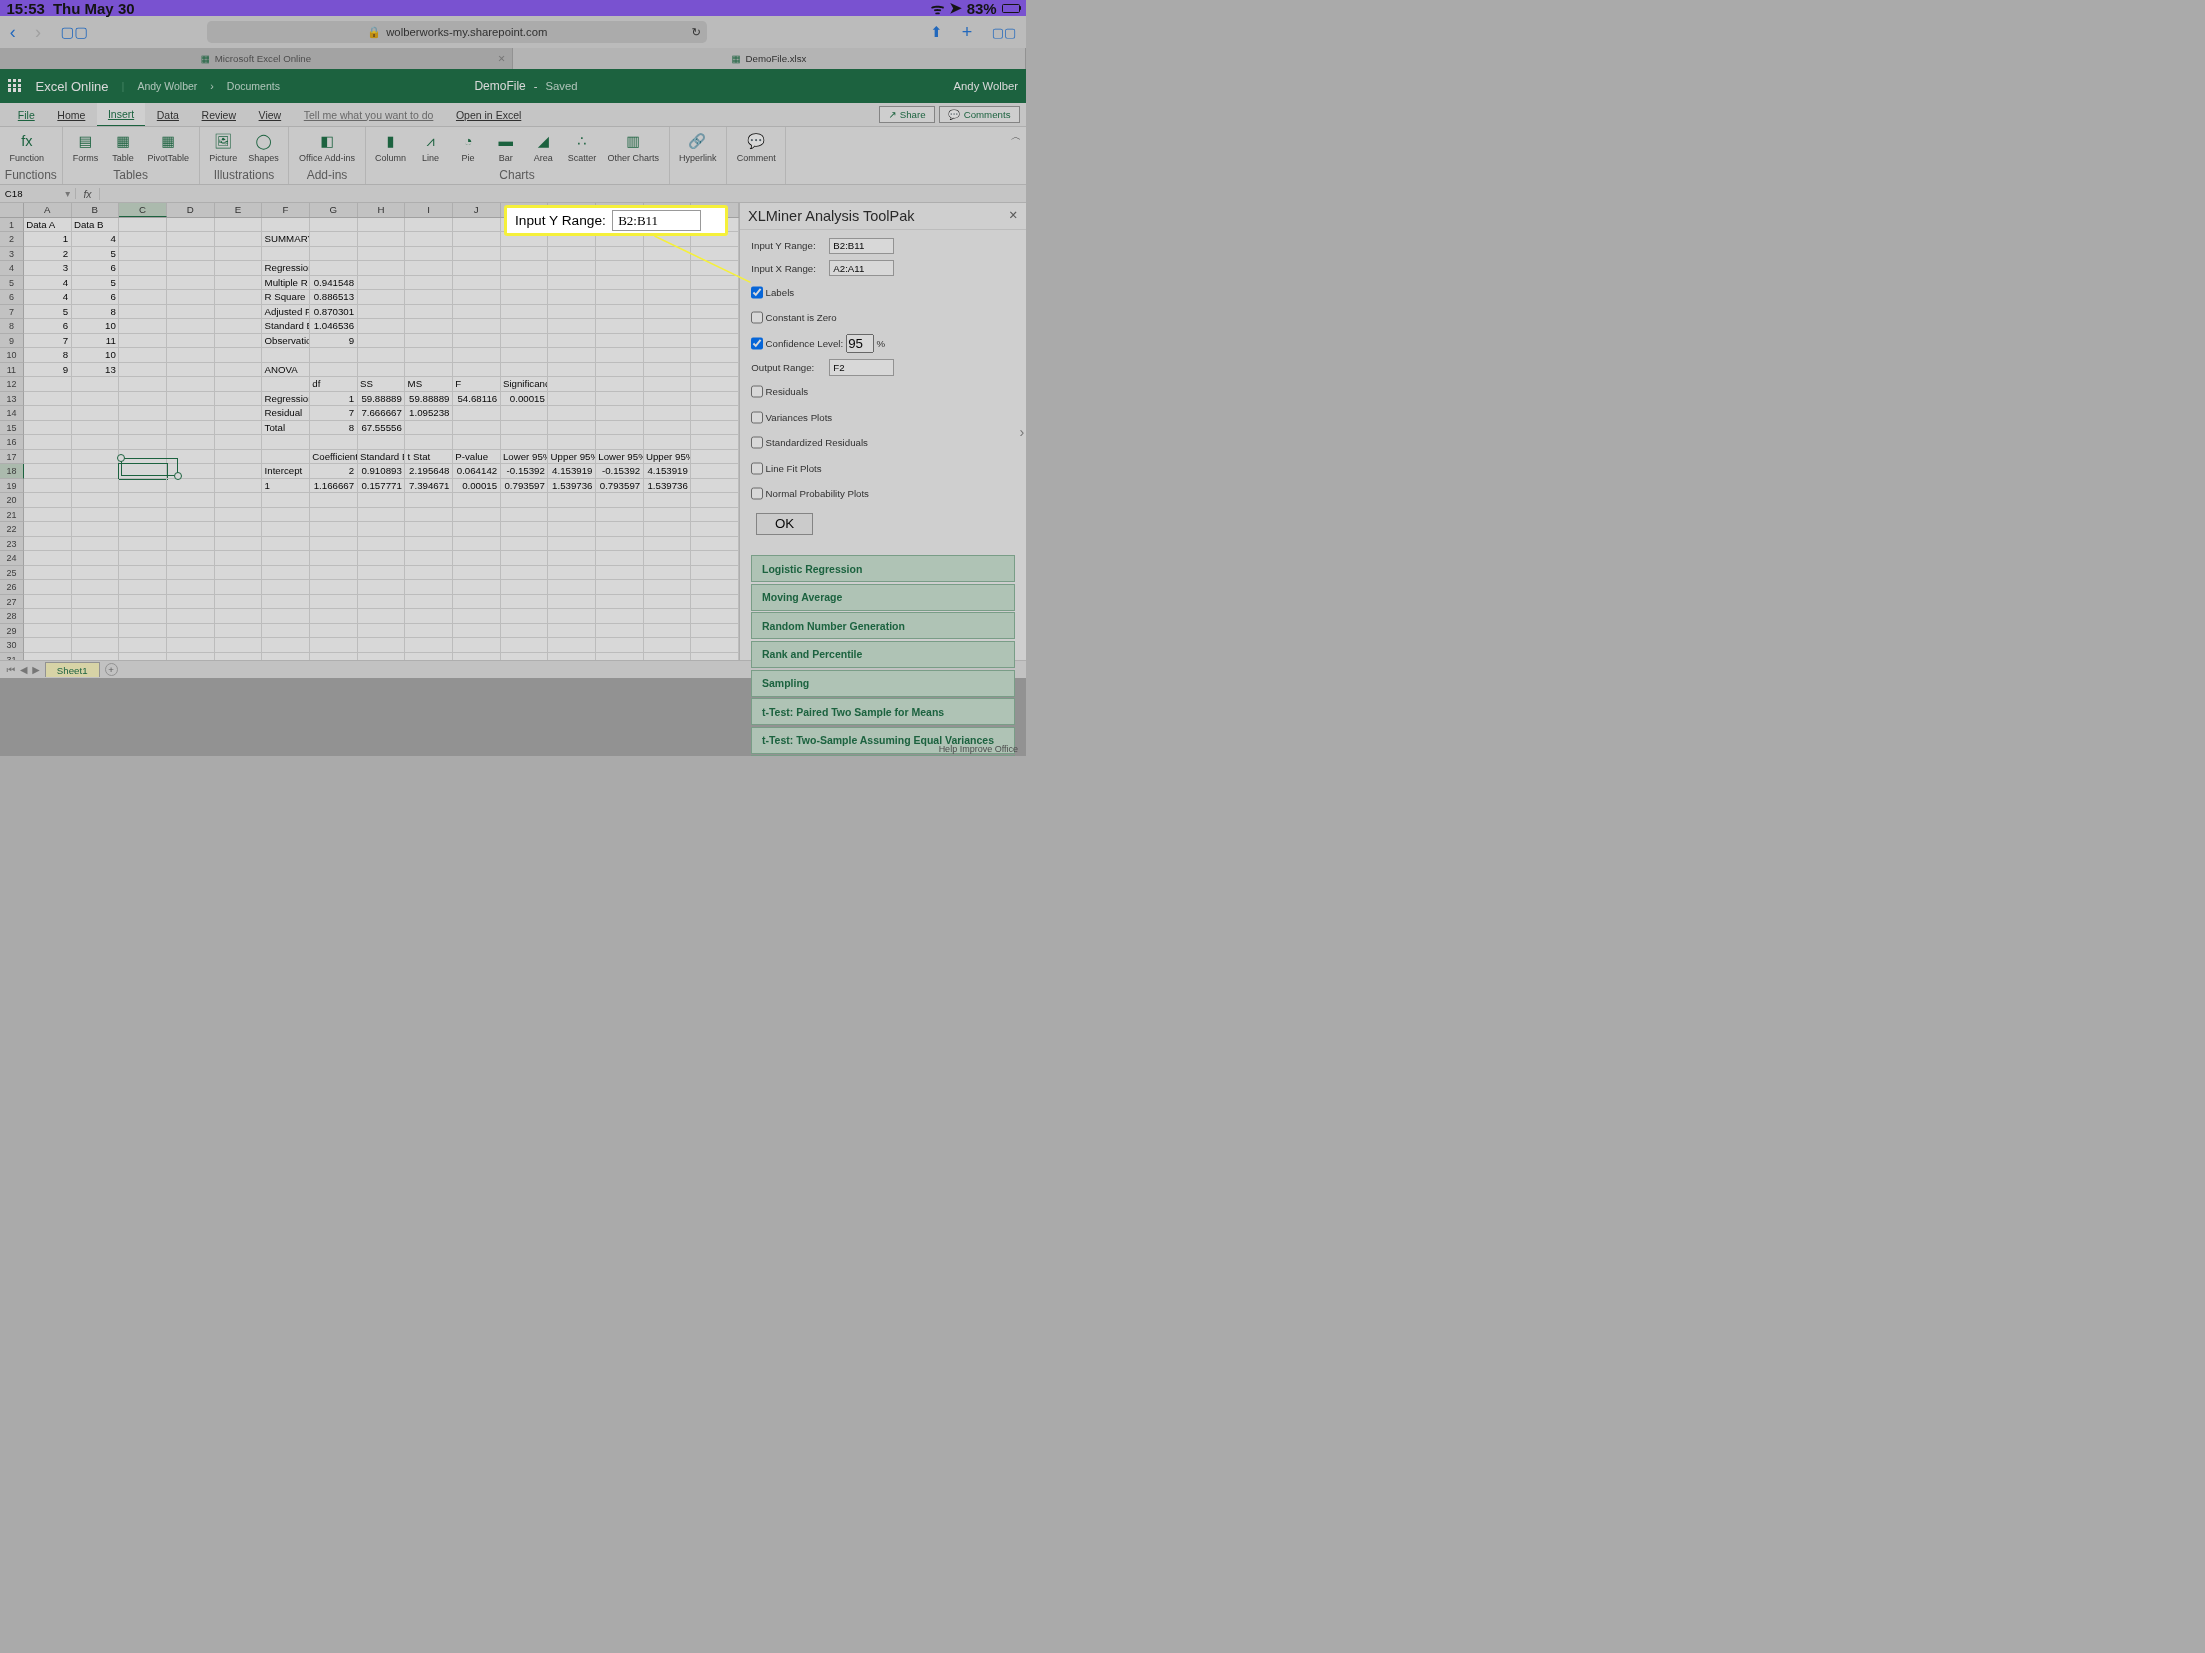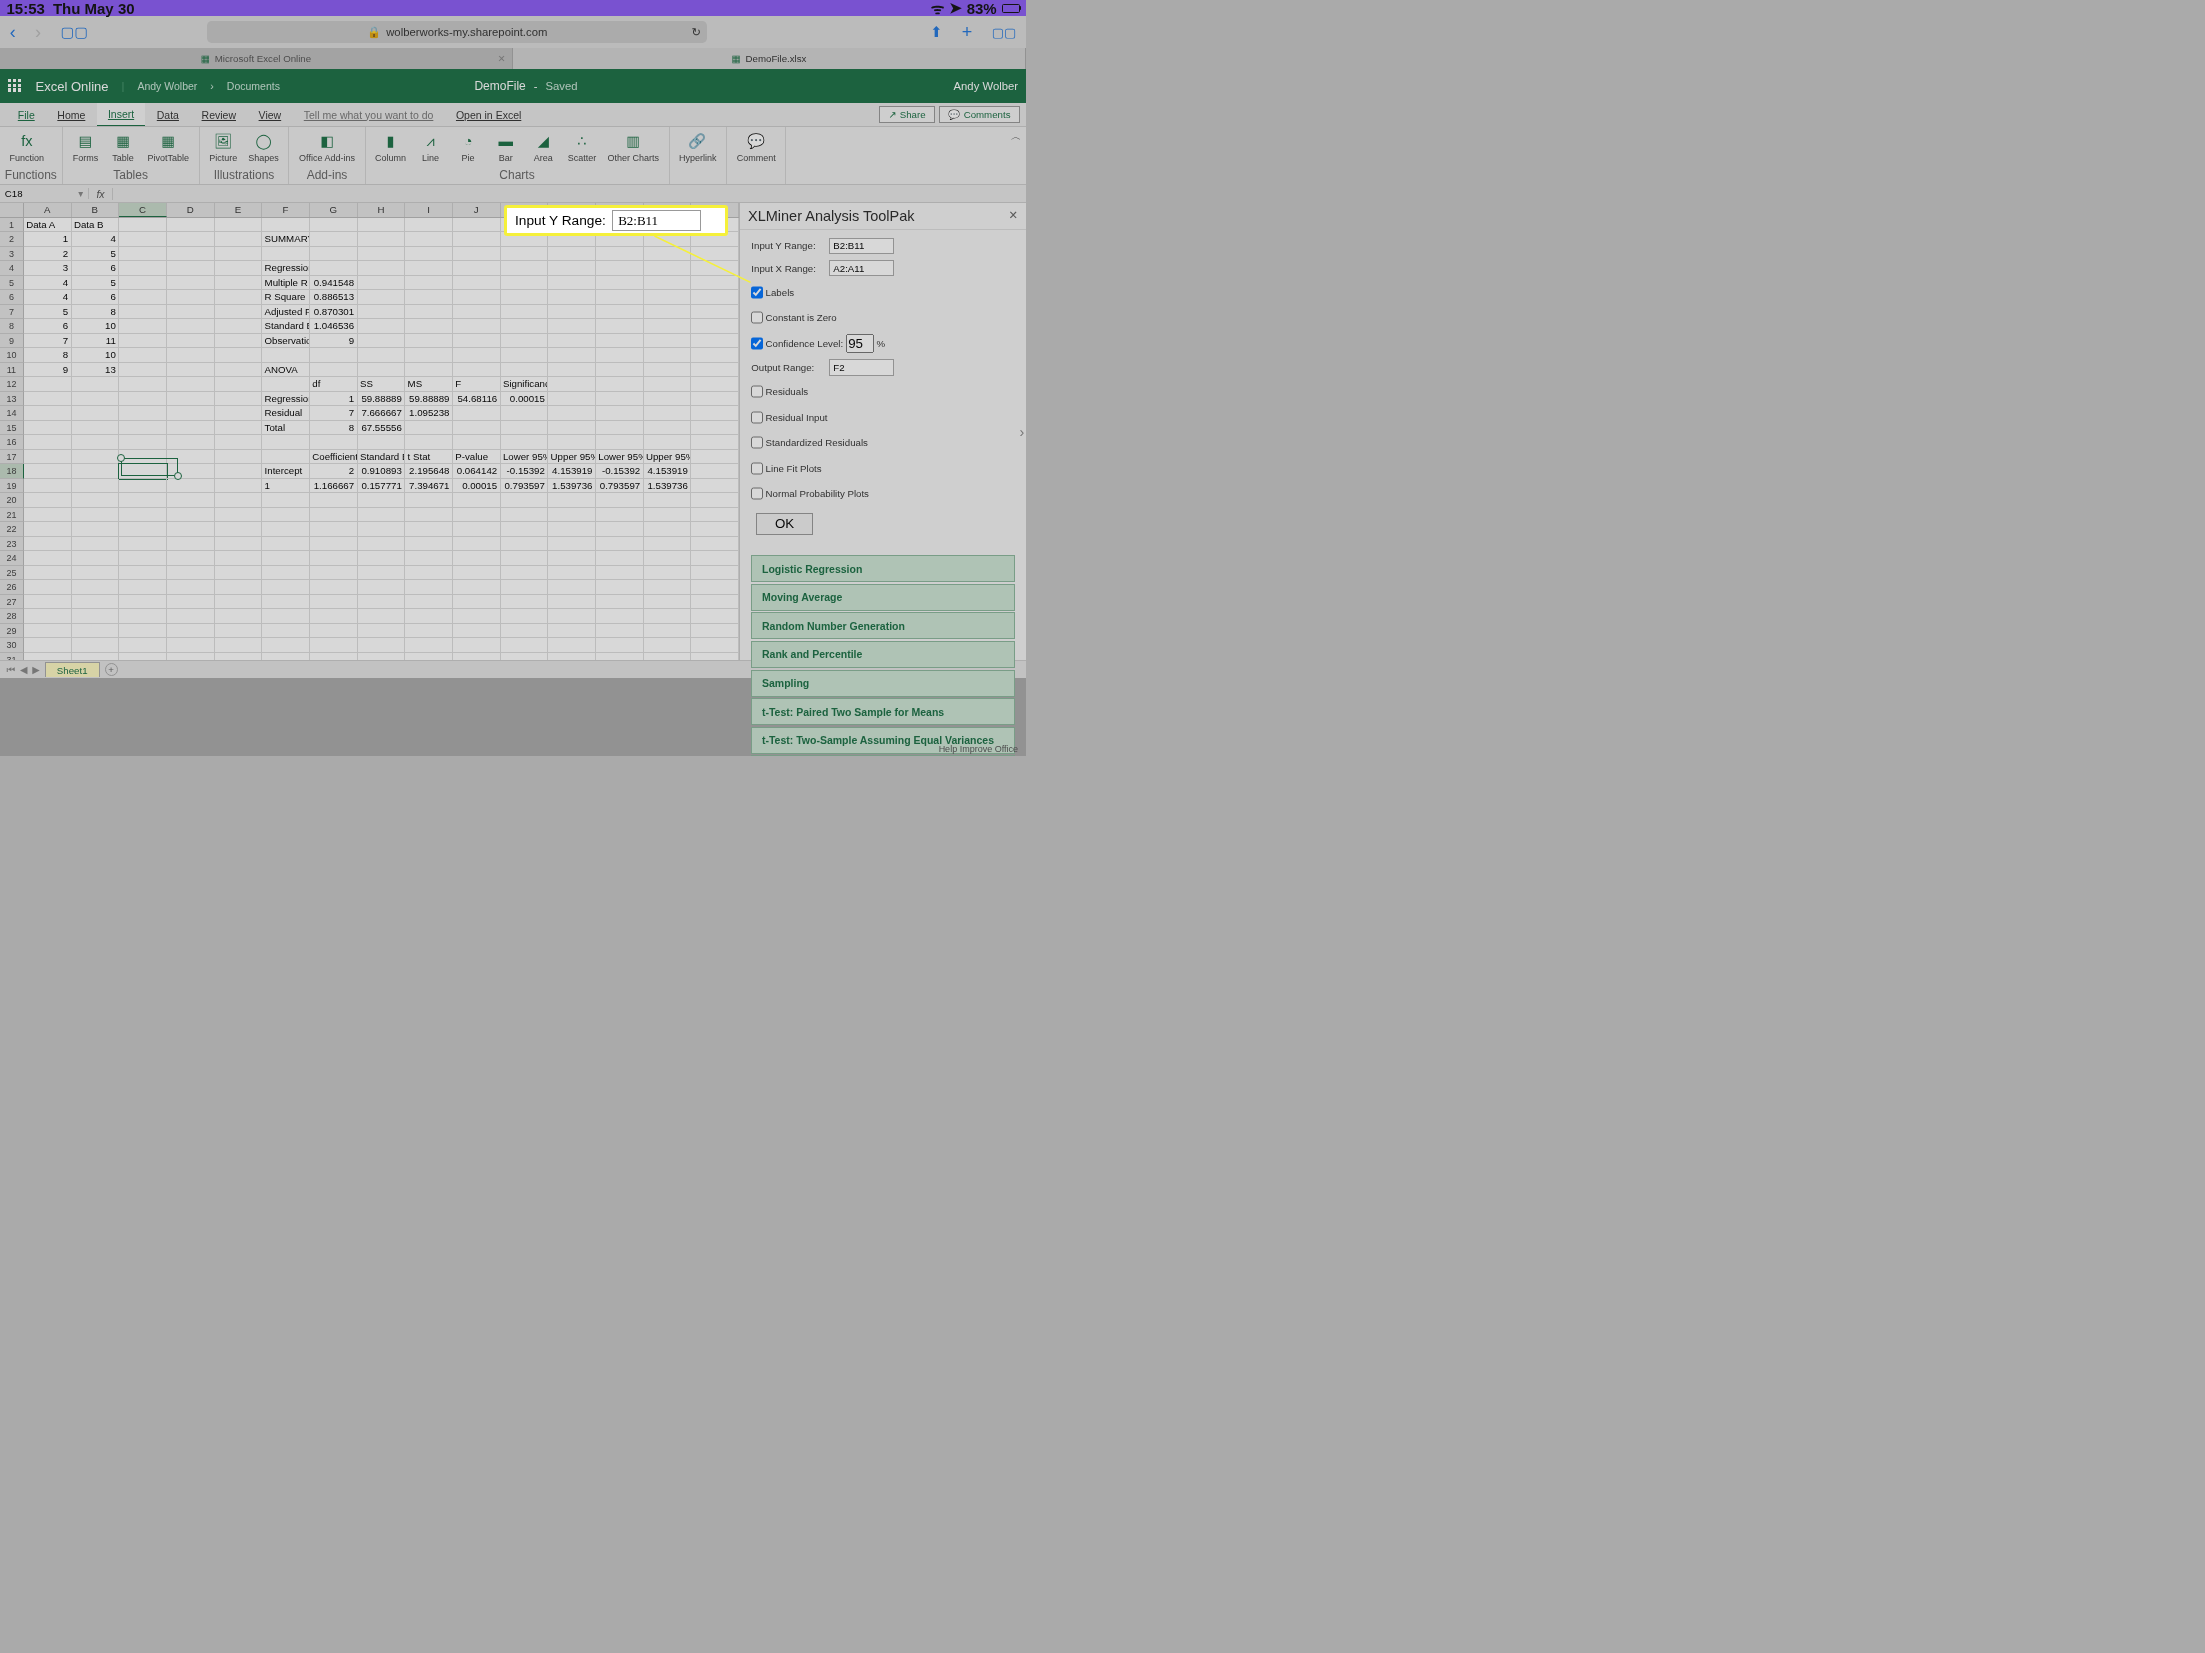--- a/index.html
+++ b/index.html
@@ -48,21 +48,21 @@
 .ribbon { height: 58px; background: #ededed; display: flex; border-bottom: 0.8px solid #ccc; position: relative; }
 .rgroup { border-right: 0.8px solid #d4d4d4; padding: 3.2px 4.8px 1.6px; display: flex; flex-direction: column; }
 .rgroup-items { display: flex; gap: 1.6px; flex: 1; }
 .rbutton { display: flex; flex-direction: column; align-items: center; justify-content: flex-start; padding: 1.6px 4.8px; font-size: 9px; color: #444; gap: 1.6px; min-width: 36px; }
 .rbutton .ricon { width: 21px; height: 19.4px; display: flex; align-items: center; justify-content: center; }
 .rgroup-label { font-size: 12px; color: #666; text-align: center; }
 .ribbon-collapse { position: absolute; right: 4.8px; top: 3.2px; color: #555; }
 
 
 .formula-bar { height: 18px; background: #e8e8e8; display: flex; align-items: center; border-bottom: 0.8px solid #ccc; }
-.name-box { width: 89px; border-right: 0.8px solid #ccc; padding: 0 4.8px; font-size: 9.7px; display: flex; align-items: flex-end; justify-content: space-between; }
+.name-box { width: 76px; border-right: 0.8px solid #ccc; padding: 0 4.8px; font-size: 9.7px; display: flex; align-items: flex-end; justify-content: space-between; }
 .fx { width: 24px; text-align: center; font-style: italic; color: #555; border-right: 0.8px solid #ccc; }
 
 
 .grid-area { display: flex; height: 457px; background: #fff; position: relative; }
 .grid-main { flex: 1; overflow: hidden; position: relative; }
 .col-headers { display: flex; height: 14.5px; background: #e4e4e4; border-bottom: 0.8px solid #bbb; }
 .corner { width: 24px; background: #e4e4e4; border-right: 0.8px solid #bbb; }
 .col-h { width: 48px; text-align: center; font-size: 9.7px; color: #333; border-right: 0.8px solid #ccc; line-height: 14.5px; }
 .col-h.sel { background: #c8dbcb; border-bottom: 1.6px solid #1a7045; }
 .rows { }
@@ -921,21 +921,21 @@
       <div class="field-row">
           <label>Output Range:</label>
           <input type="text" value="F2" style="">
         </div>
       <div class="chk">
           <input type="checkbox" style="">
           <span>Residuals</span>
         </div>
       <div class="chk">
           <input type="checkbox" style="">
-          <span>Residual Input</span>
+          <span>Variances Plots</span>
         </div>
       <div class="chk">
           <input type="checkbox" style="">
           <span>Standardized Residuals</span>
         </div>
       <div class="chk">
           <input type="checkbox" style="">
           <span>Line Fit Plots</span>
         </div>
       <div class="chk">

